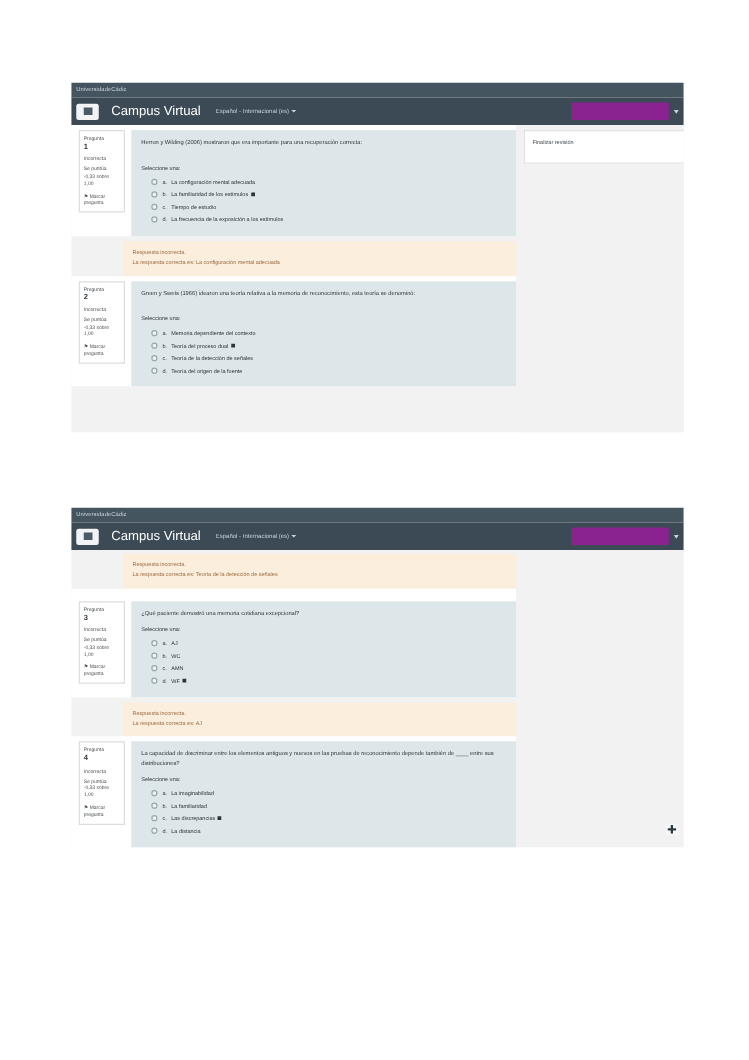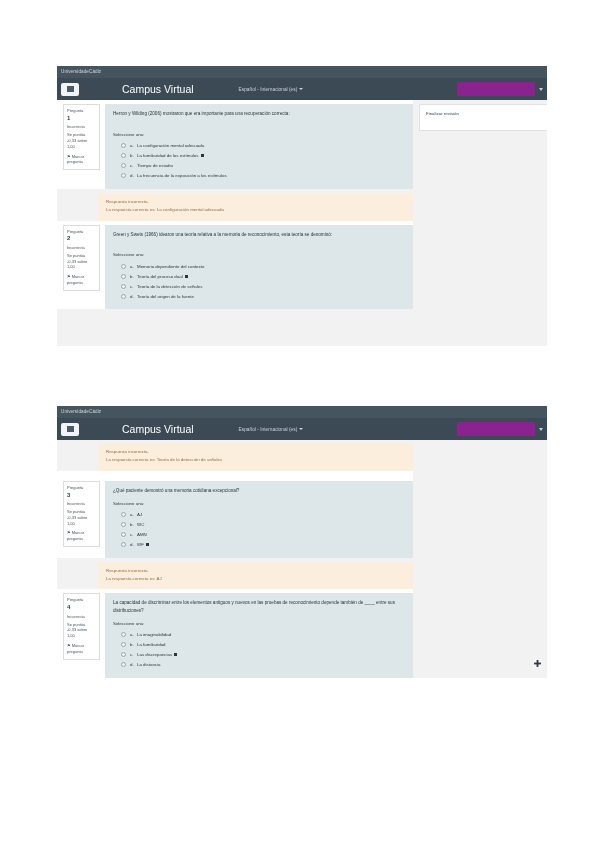--- a/index.html
+++ b/index.html
@@ -41,21 +41,20 @@
     line-height: 1;
     white-space: nowrap;
   }
   .navbar {
     height: 22px;
     background: #3b4a55;
     display: flex;
     align-items: center;
     padding: 0 4px;
     position: relative;
-    gap: 33px;
   }
   .hamburger {
     width: 18px; height: 13px;
     background: #f1f3f4;
     border-radius: 2px;
     display: flex; align-items: center; justify-content: center;
     flex: none;
   }
   .hamburger span {
     display: block;

